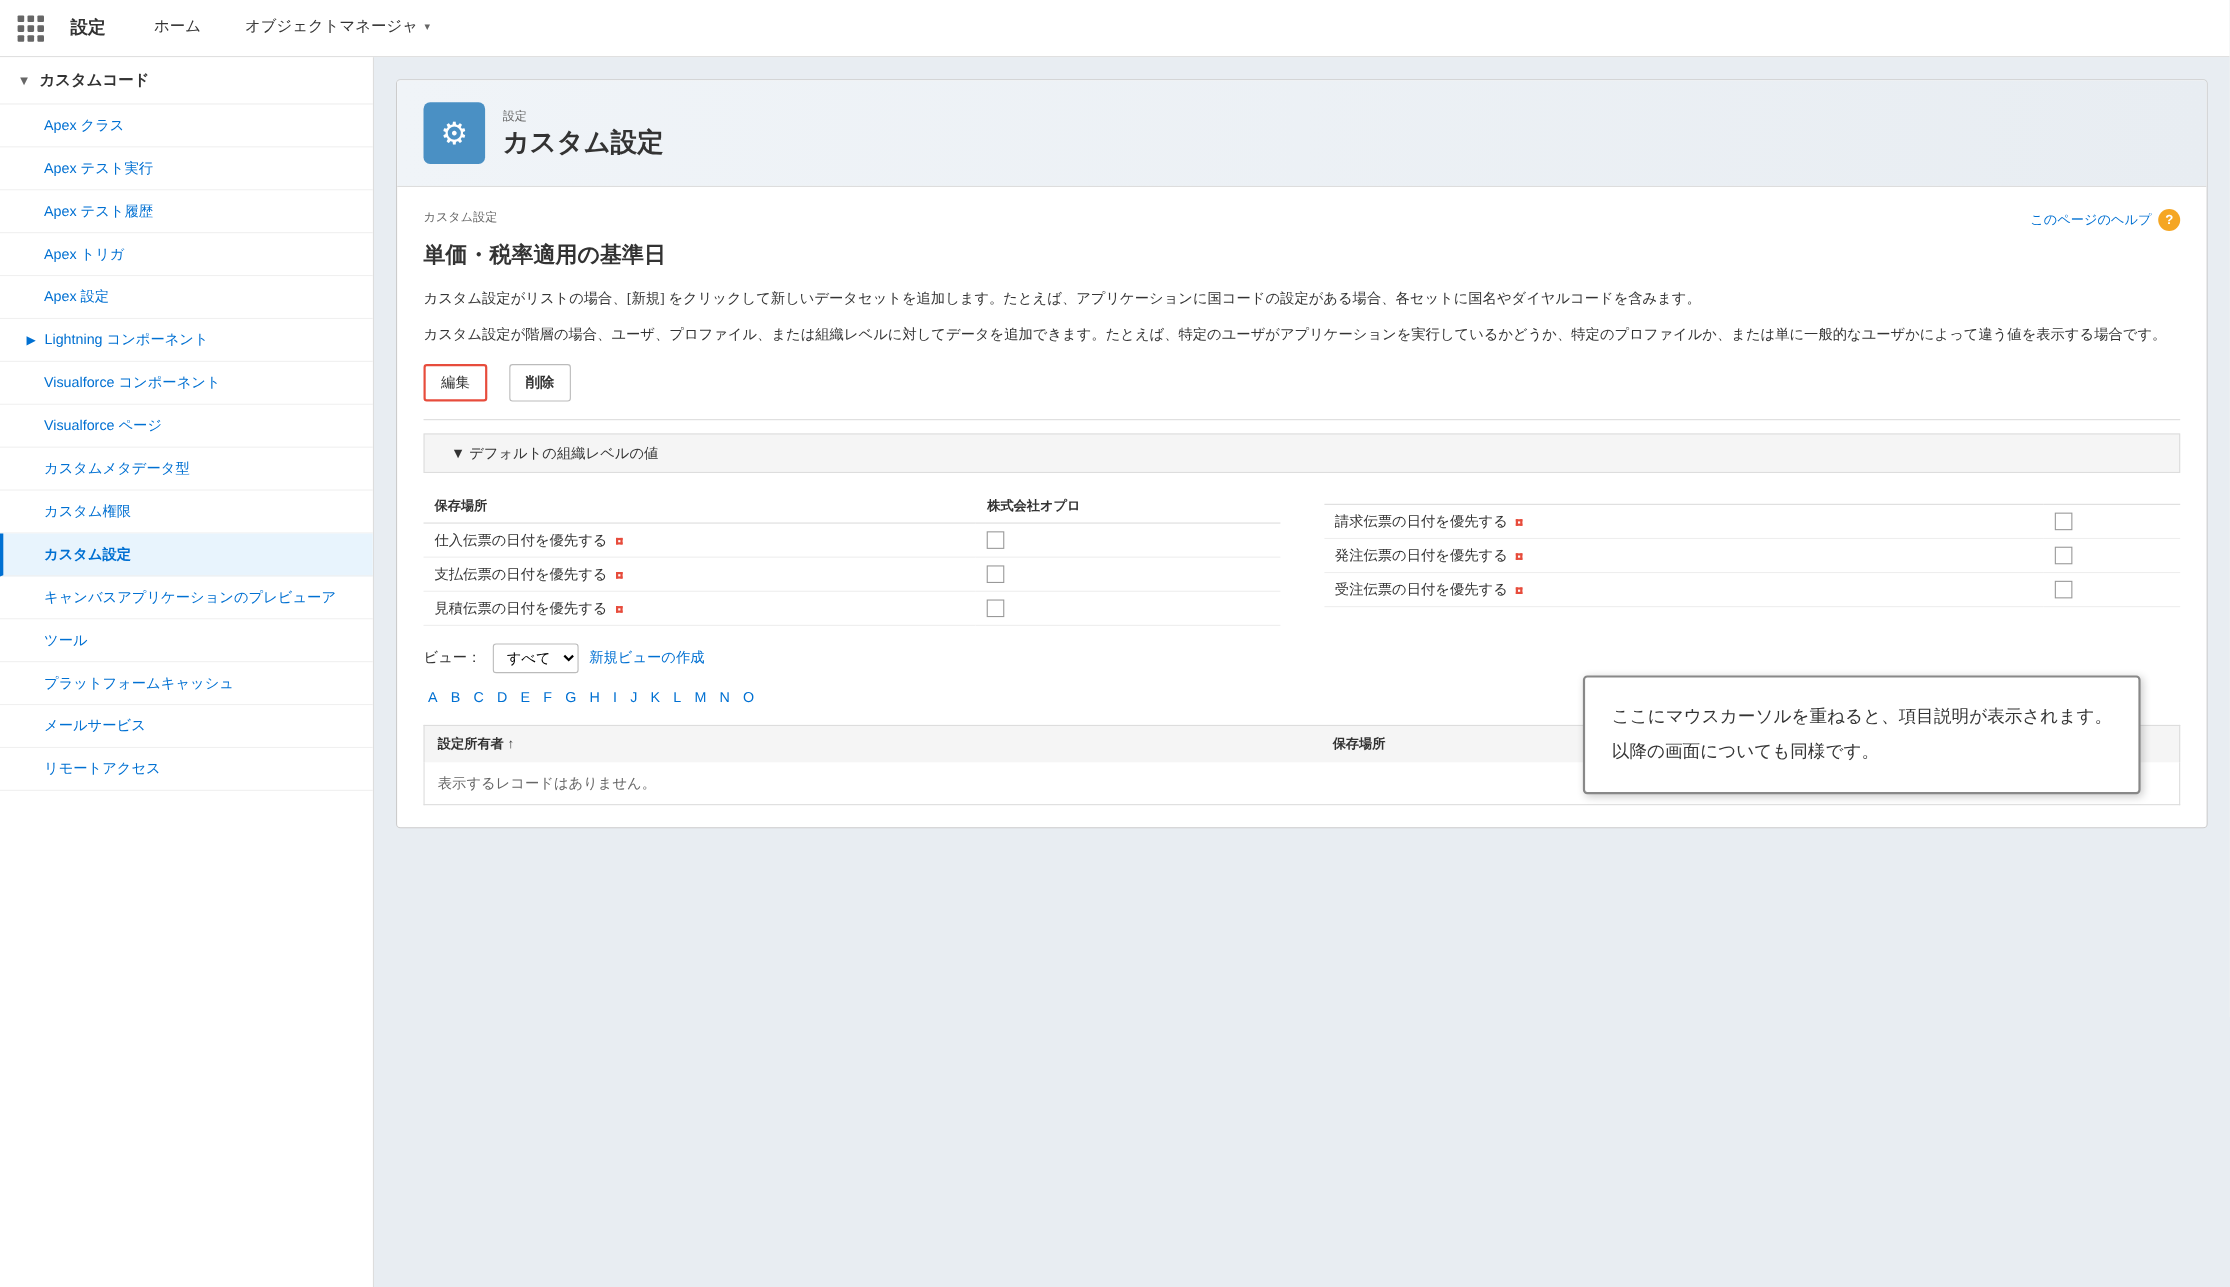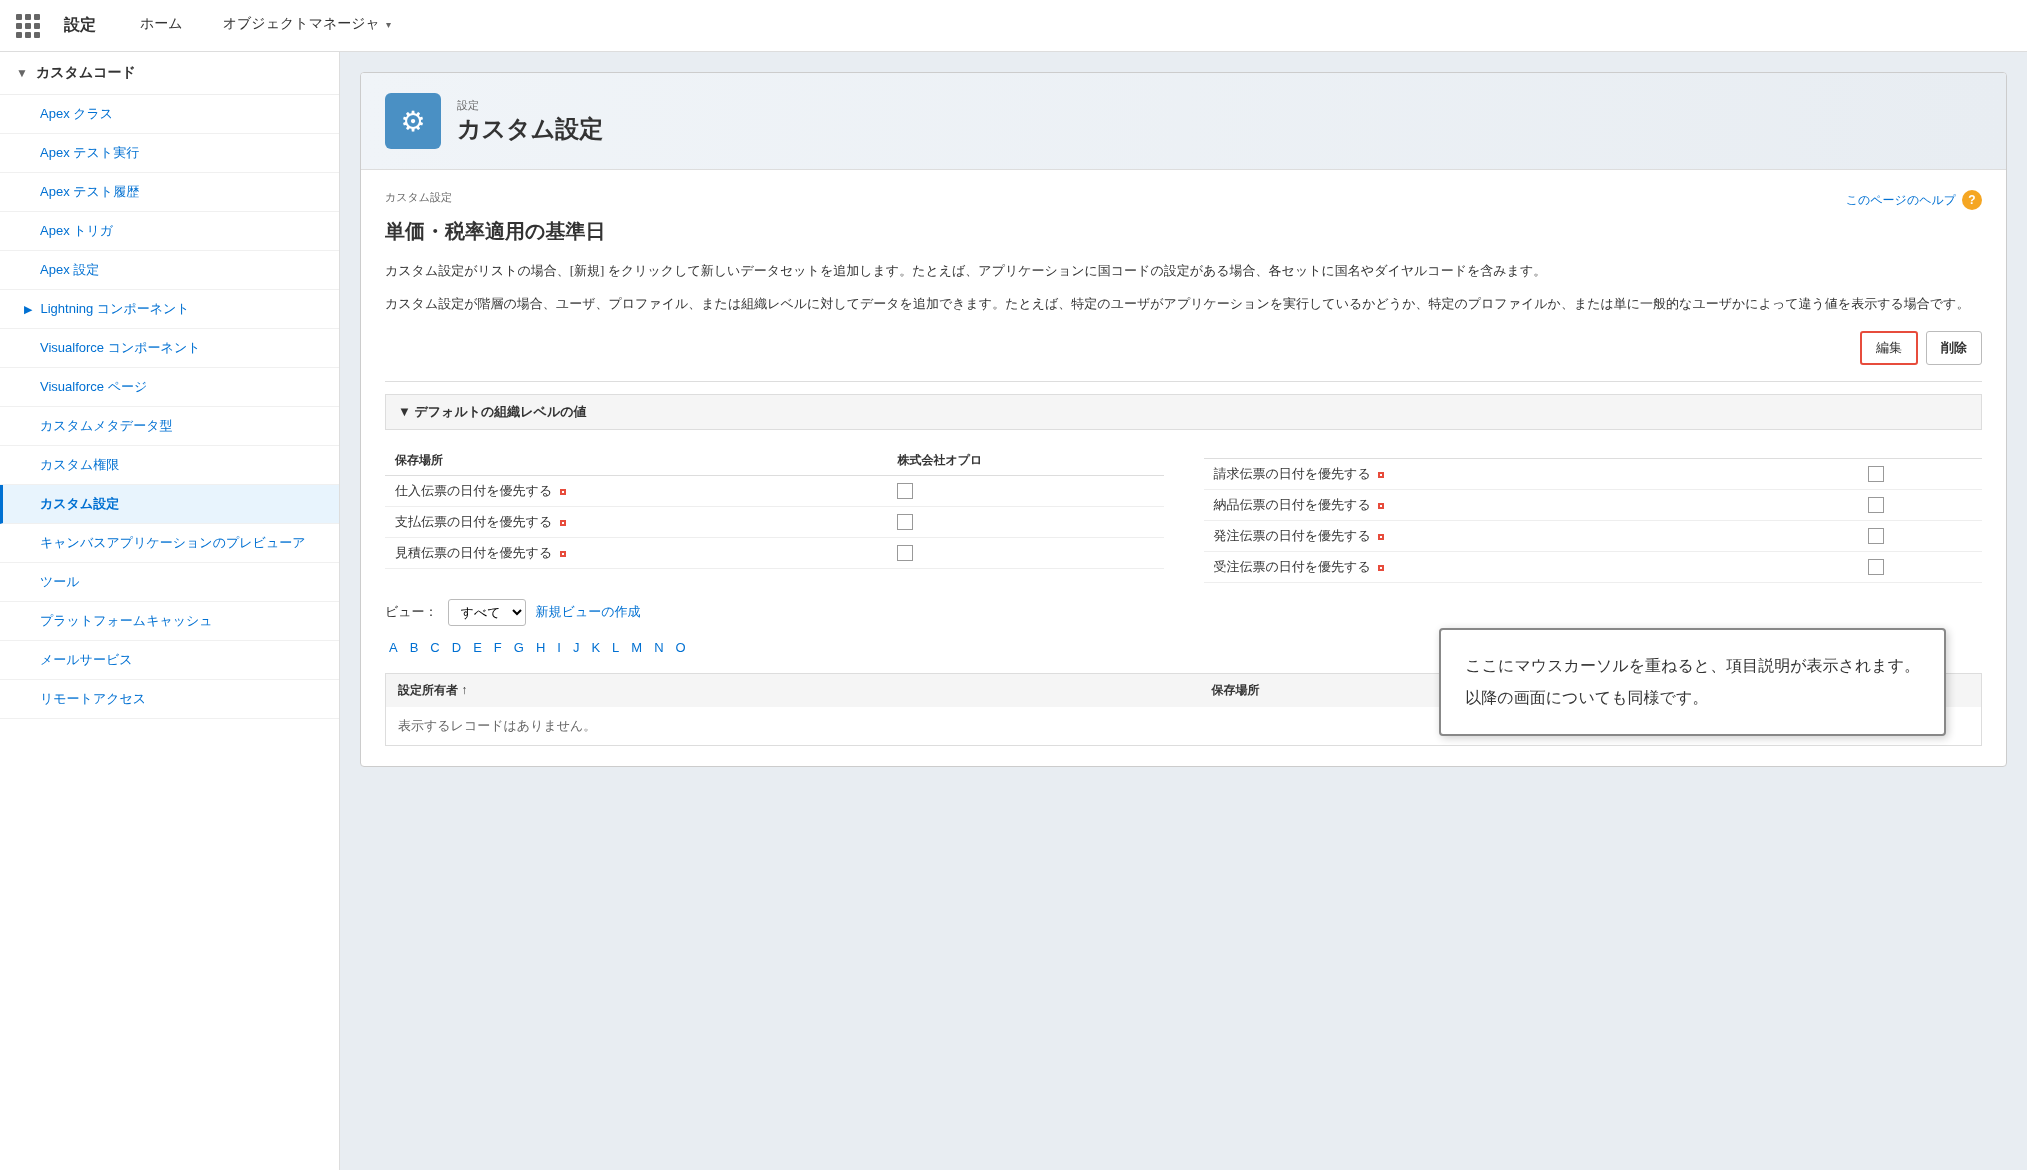--- a/index.html
+++ b/index.html
@@ -221,23 +221,22 @@
     .description-text {
       font-size: 13px;
       color: #333;
       line-height: 1.6;
       margin-bottom: 12px;
       font-family: Liberation Serif, serif;
     }
 
     .button-row {
       display: flex;
-      gap: 8px;
+      gap: 20px;
       margin: 16px 0;
-      justify-content: flex-end;
     }
     .btn-edit {
       padding: 6px 14px;
       background: #fff;
       border: 2px solid #e74c3c;
       color: #333;
       border-radius: 3px;
       font-size: 13px;
       cursor: pointer;
       font-weight: 500;
@@ -260,23 +259,23 @@
       margin: 12px 0;
     }
 
     
     .org-level-section {
       margin-bottom: 16px;
     }
     .org-level-header {
       background: #f5f5f5;
       border: 1px solid #ddd;
-      padding: 8px 12px;
-      font-size: 13px;
-      font-weight: 700;
+      padding: 8px 24px;
+      font-size: 13px;
+      font-weight: 400;
       color: #333;
       display: flex;
       align-items: flex-start;
       gap: 6px;
     }
 
     
     .data-grid {
       width: 100%;
       border-collapse: collapse;
@@ -583,29 +582,20 @@
                     <td>
                       請求伝票の日付を優先する
                       <span class="dashed-box" style="margin-left:4px; padding:1px;"></span>
                     </td>
                     <td>
                       <div class="checkbox-normal"></div>
                     </td>
                   </tr>
                   <tr>
                     <td>
-                      納品伝票の日付を優先する
-                      <span class="dashed-box" style="margin-left:4px; padding:1px;"></span>
-                    </td>
-                    <td>
-                      <div class="checkbox-normal"></div>
-                    </td>
-                  </tr>
-                  <tr>
-                    <td>
                       発注伝票の日付を優先する
                       <span class="dashed-box" style="margin-left:4px; padding:1px;"></span>
                     </td>
                     <td>
                       <div class="checkbox-normal"></div>
                     </td>
                   </tr>
                   <tr>
                     <td>
                       受注伝票の日付を優先する

